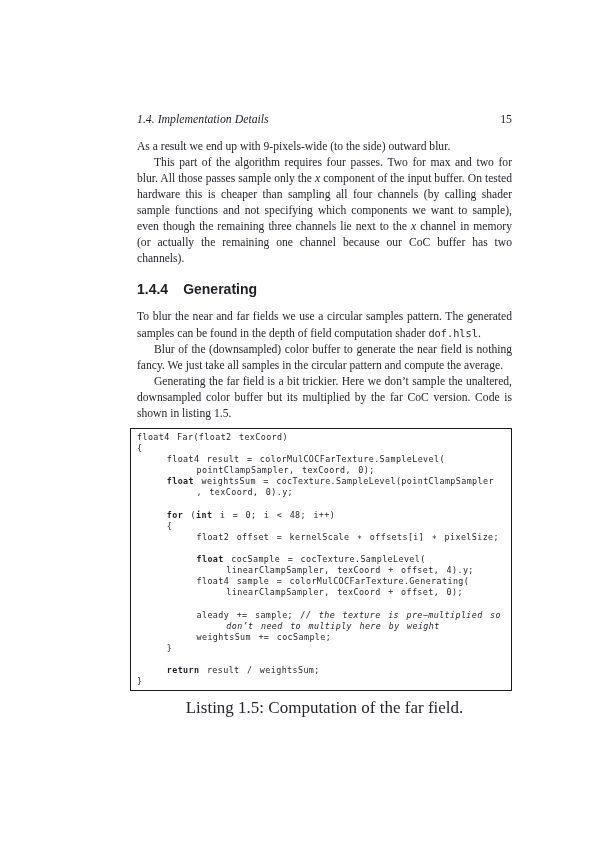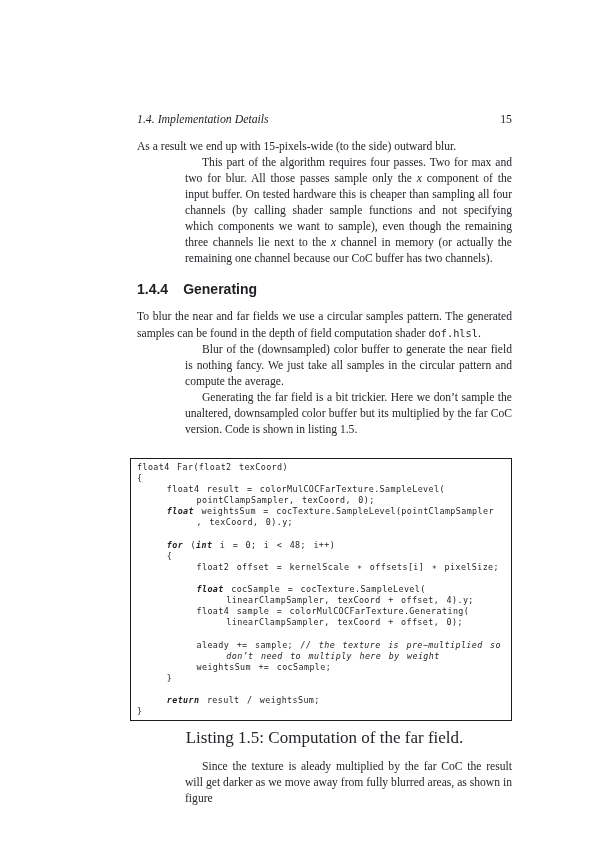--- a/index.html
+++ b/index.html
@@ -30,74 +30,74 @@
     margin-bottom: 13px;
   }
   .rh-title { font-style: italic; }
   .rh-page { font-style: normal; margin-left: 48px; }
   p.body-par {
     margin: 0;
     font-size: 11.6px;
     line-height: 16px;
     text-align: justify;
   }
-  p.indent { text-indent: 17px; margin-left: 48px; }
+  p.indent { text-indent: 17px; }
   .mathvar { font-style: italic; }
   .inline-code {
     font-family: "DejaVu Sans Mono", "Liberation Mono", monospace;
     font-size: 10.3px;
   }
   .section-heading {
     margin: 14px 0 11px 0;
     font-family: "Liberation Sans", "DejaVu Sans", sans-serif;
     font-weight: bold;
     font-size: 14px;
     line-height: 17px;
     color: #1d1d22;
   }
   .sec-num { margin-right: 15px; }
   .code-box {
     box-sizing: border-box;
     margin-left: -7px;
-    margin-top: 20px;
+    margin-top: 6px;
     width: 382px;
     border: 1px solid #1b1b1f;
     padding: 3px 2px 3px 6px;
     background: #ffffff;
   }
   .code-line {
     font-family: "DejaVu Sans Mono", "Liberation Mono", monospace;
     font-size: 8.4px;
     line-height: 11.1px;
     letter-spacing: 0.4px;
     word-spacing: 2px;
     white-space: pre;
     color: #1e1e24;
   }
-  .code-line .kw { font-weight: bold; font-style: italic; }
+  .code-line .kw { font-weight: bold; }
   .code-line .cm { font-style: italic; }
   .caption {
     margin: 9px 0 14px 0;
     text-align: center;
     font-size: 17px;
     line-height: 15px;
   }
 </style>
 </head>
 <body>
 
 <div class="page">
   <div class="content">
 
     <div class="running-header">
       <span class="rh-title">1.4. Implementation Details</span>
       <span class="rh-page">15</span>
     </div>
 
-    <p class="body-par"><span>As a result we end up with 15-pixels-wide (to the side) outward blur.</span></p>
+    <p class="body-par"><span>As a result we end up with 9-pixels-wide (to the side) outward blur.</span></p>
 
     <p class="body-par indent"><span>This part of the algorithm requires four passes. Two for max and two for blur. All those passes sample only the </span><span class="mathvar">x</span><span> component of the input buffer. On tested hardware this is cheaper than sampling all four channels (by calling shader sample functions and not specifying which components we want to sample), even though the remaining three channels lie next to the </span><span class="mathvar">x</span><span> channel in memory (or actually the remaining one channel because our CoC buffer has two channels).</span></p>
 
     <h2 class="section-heading">
       <span class="sec-num">1.4.4</span><span class="sec-title">Generating</span>
     </h2>
 
     <p class="body-par"><span>To blur the near and far fields we use a circular samples pattern. The generated samples can be found in the depth of field computation shader </span><span class="inline-code">dof.hlsl</span><span>.</span></p>
 
     <p class="body-par indent"><span>Blur of the (downsampled) color buffer to generate the near field is nothing fancy. We just take all samples in the circular pattern and compute the average.</span></p>
@@ -125,16 +125,15 @@
         <div class="code-line"><span>            </span><span class="cm">don’t need to multiply here by weight</span></div>
         <div class="code-line"><span>        weightsSum += cocSample;</span></div>
         <div class="code-line"><span>    }</span></div>
         <div class="code-line">&nbsp;</div>
         <div class="code-line"><span>    </span><span class="kw">return</span><span> result / weightsSum;</span></div>
         <div class="code-line"><span>}</span></div>
       </div>
 
     <div class="caption">Listing 1.5: Computation of the far field.</div>
 
-    <p class="body-par indent"><span>Since the texture is aleady multiplied by the far CoC the result will get darker as we move away from fully blurred areas, as shown in figure</span></p>
 
   </div>
 </div>
 
 </body></html>

